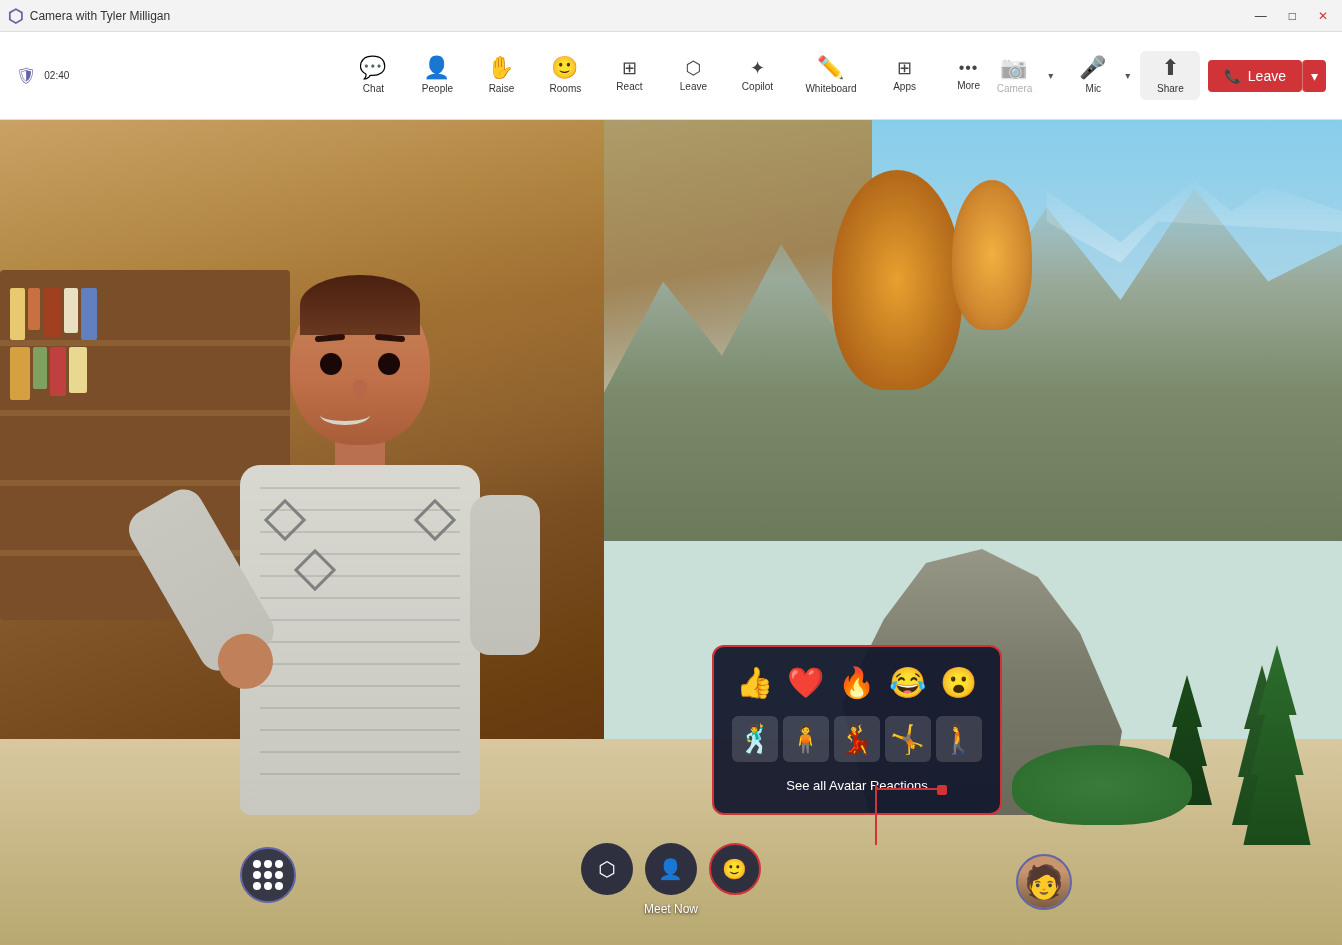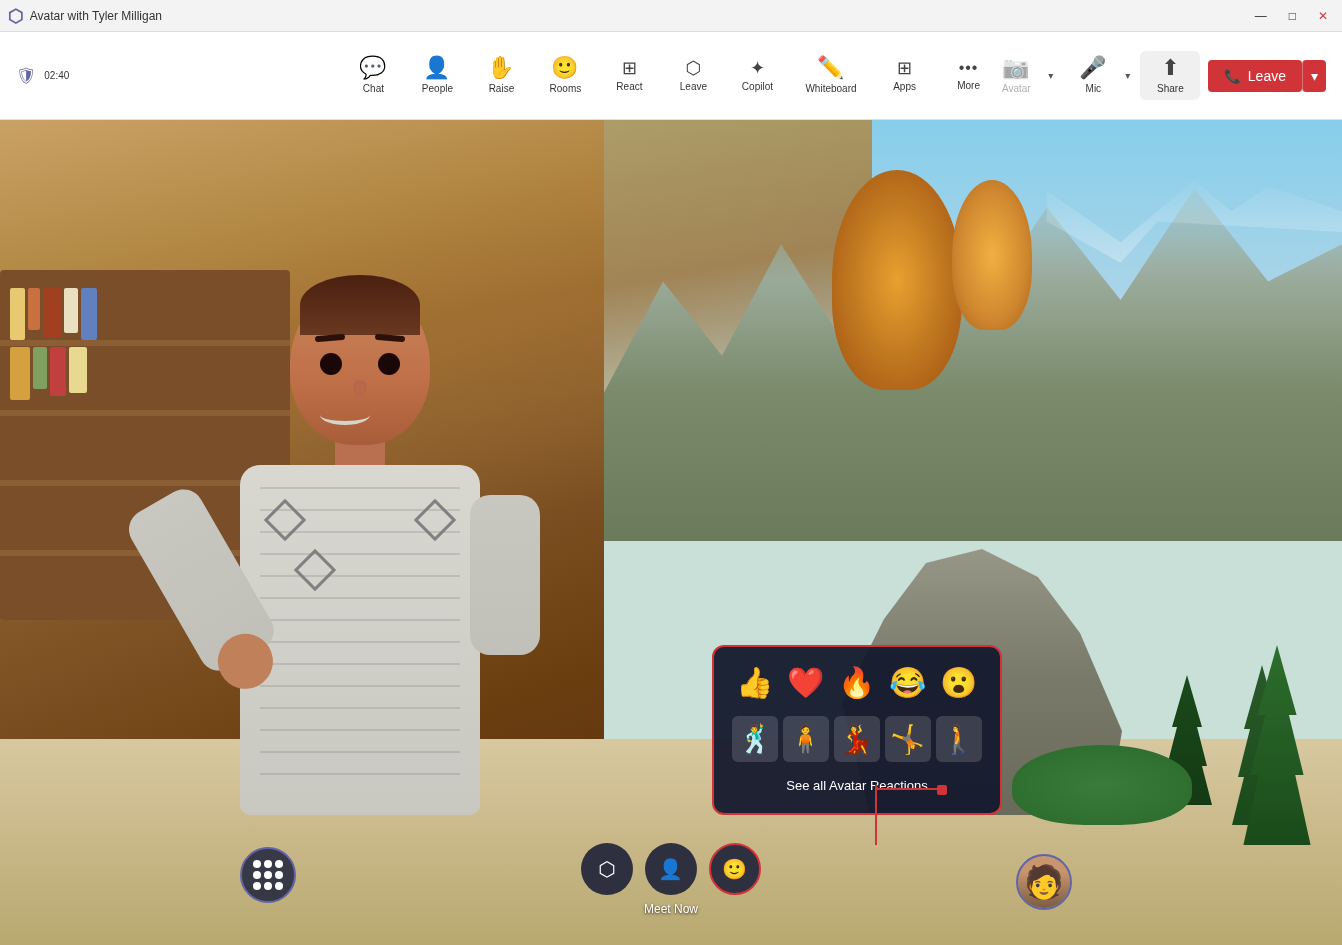--- a/index.html
+++ b/index.html
@@ -133,21 +133,21 @@
       width: 400px; height: 700px;
       z-index: 10;
     }
   </style>
 </head>
 <body>
 
 <div id="titlebar">
   <div id="titlebar-left">
     <span id="titlebar-logo" style="color:#6264a7; font-size:18px; font-weight:bold;">⬡</span>
-    <span style="font-size:12px; color:#333;">Avatar with Tyler Milligan</span>
+    <span style="font-size:12px; color:#333;">Camera with Tyler Milligan</span>
   </div>
   <div id="titlebar-controls">
     <span class="title-btn">—</span>
     <span class="title-btn">□</span>
     <span class="title-btn" style="color:#d13438;">✕</span>
   </div>
 </div>
 
 <div id="toolbar">
   <div class="toolbar-left">
@@ -193,21 +193,21 @@
     </button>
     <button class="tool-btn">
       <span class="icon" style="font-size:16px; letter-spacing:1px;">•••</span>
       <span class="label">More</span>
     </button>
   </div>
   <div class="toolbar-right">
     <div class="tool-btn-with-arrow">
       <button class="tool-btn camera-btn" style="opacity:0.4;">
         <span class="icon">📷</span>
-        <span class="label">Avatar</span>
+        <span class="label">Camera</span>
       </button>
       <span class="tool-arrow">▾</span>
     </div>
     <div class="tool-btn-with-arrow">
       <button class="tool-btn">
         <span class="icon">🎤</span>
         <span class="label">Mic</span>
       </button>
       <span class="tool-arrow">▾</span>
     </div>

